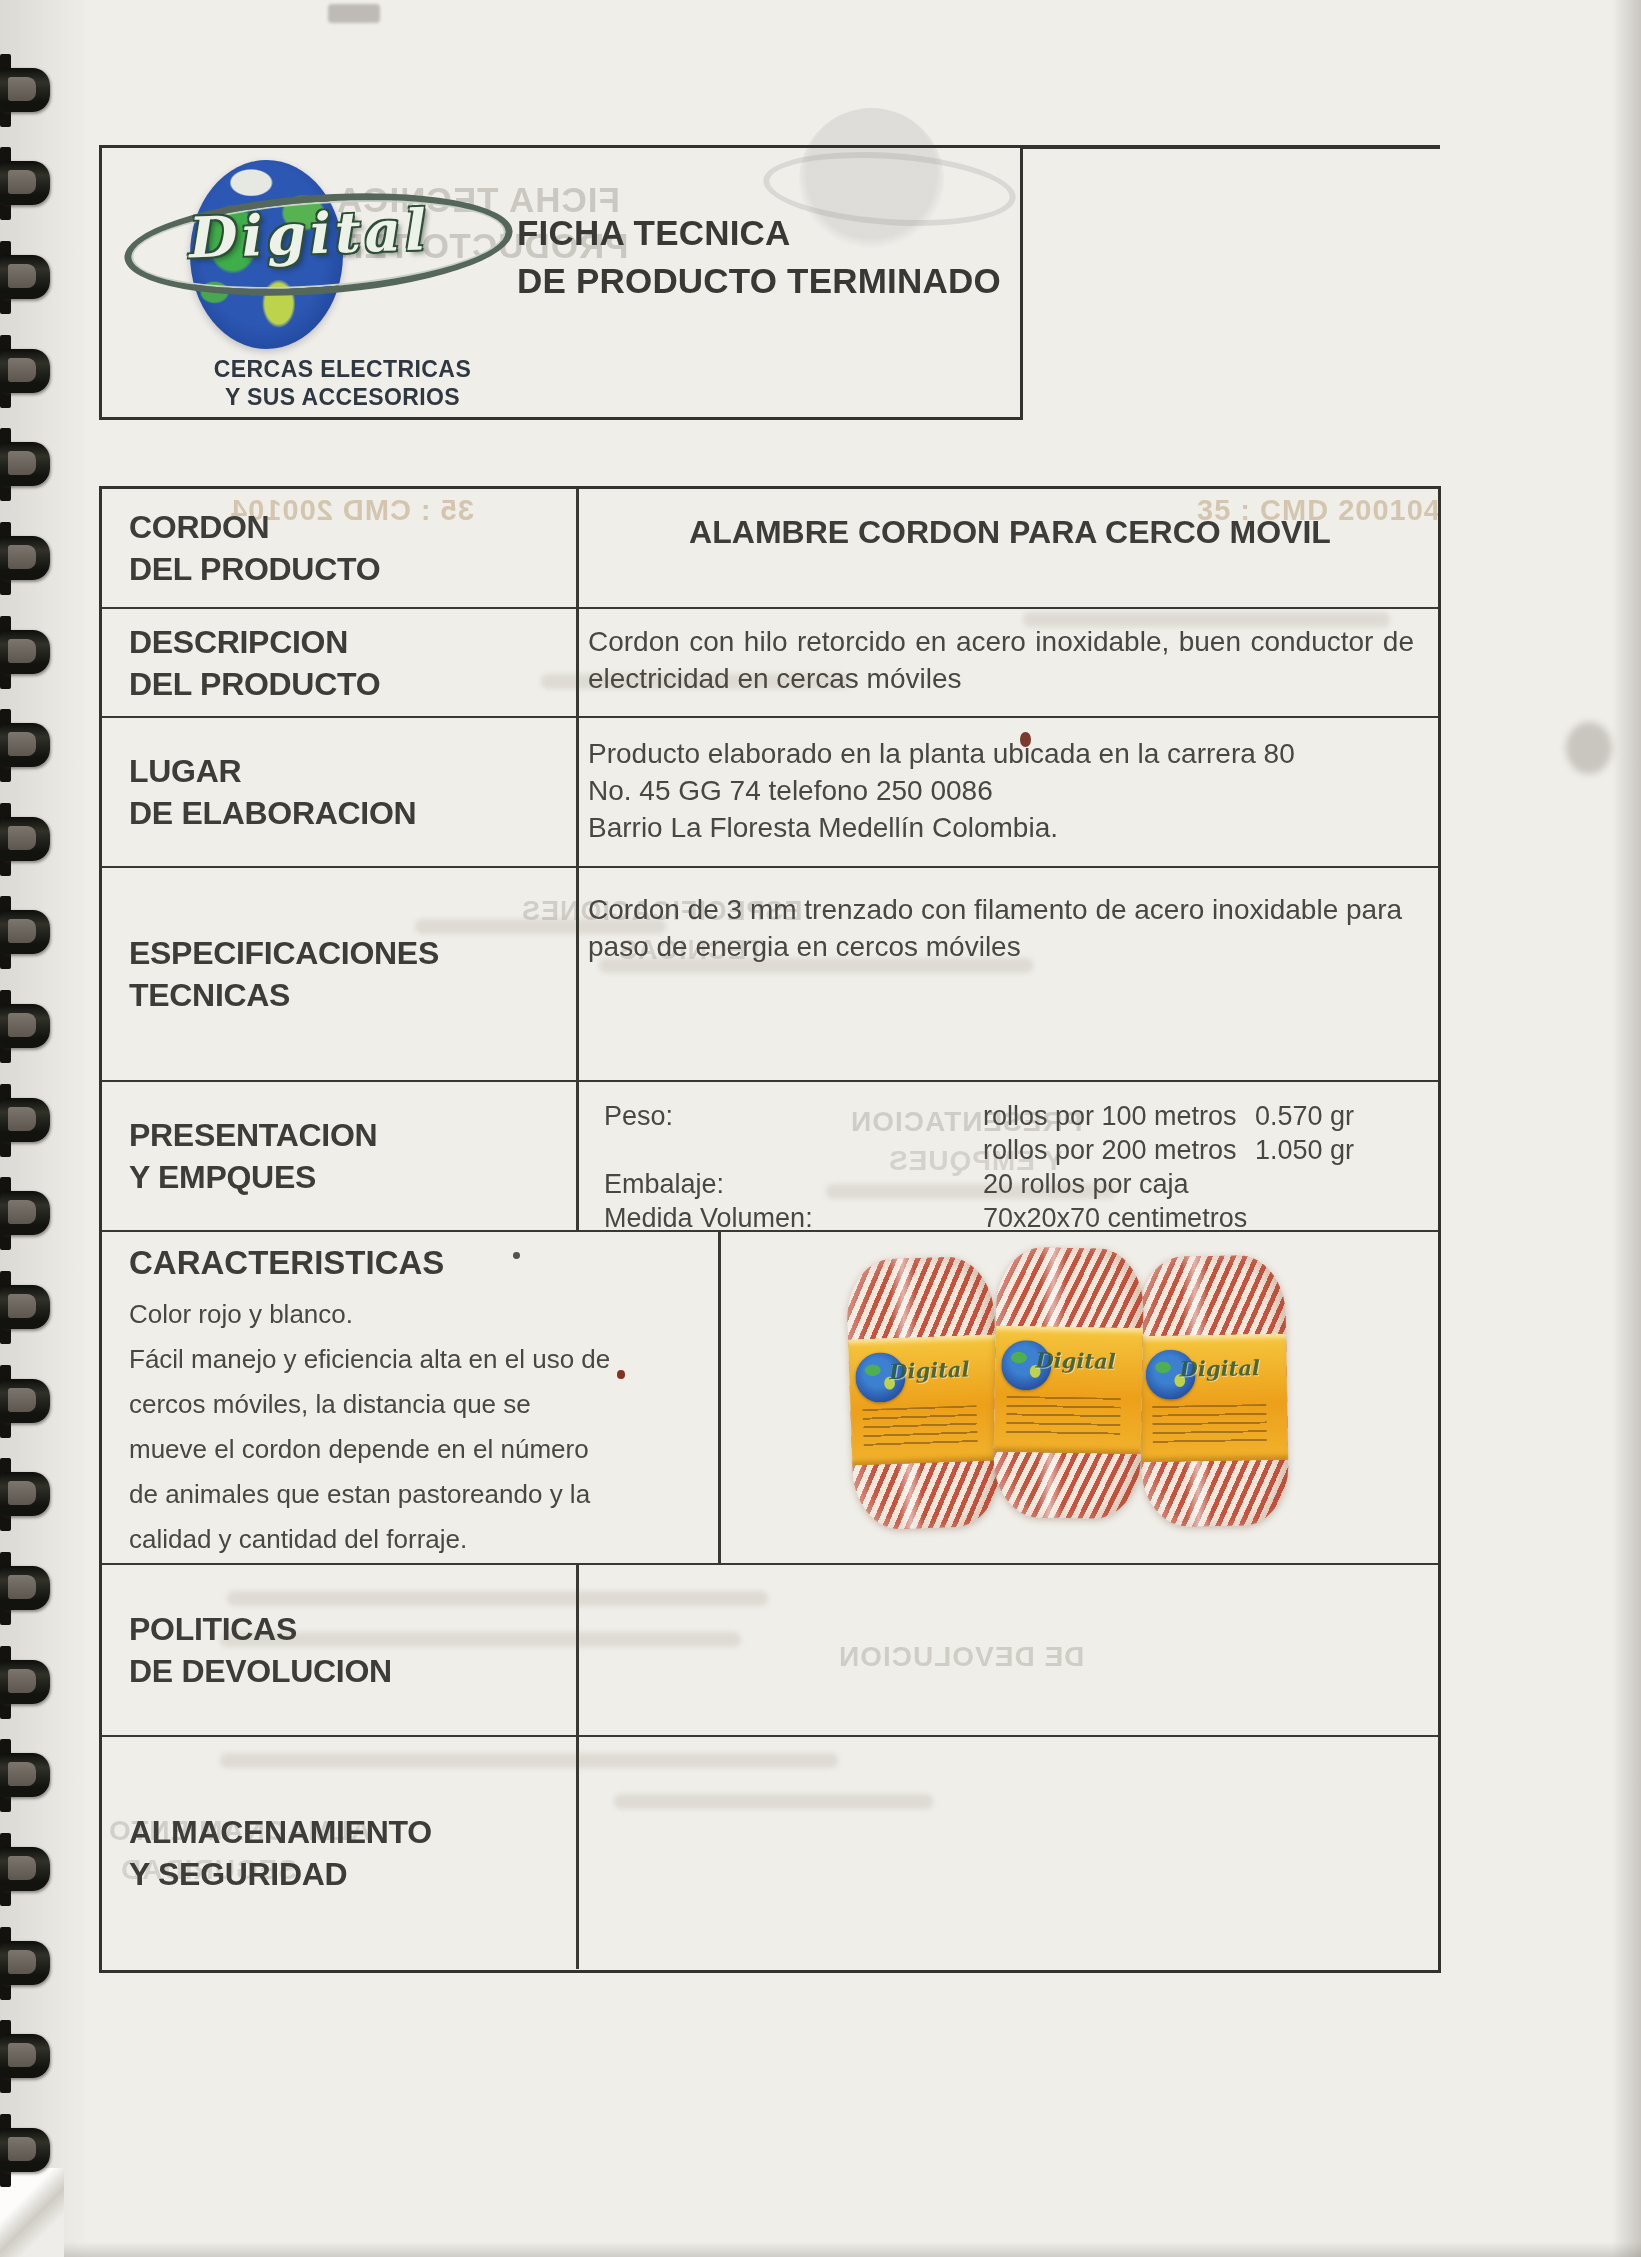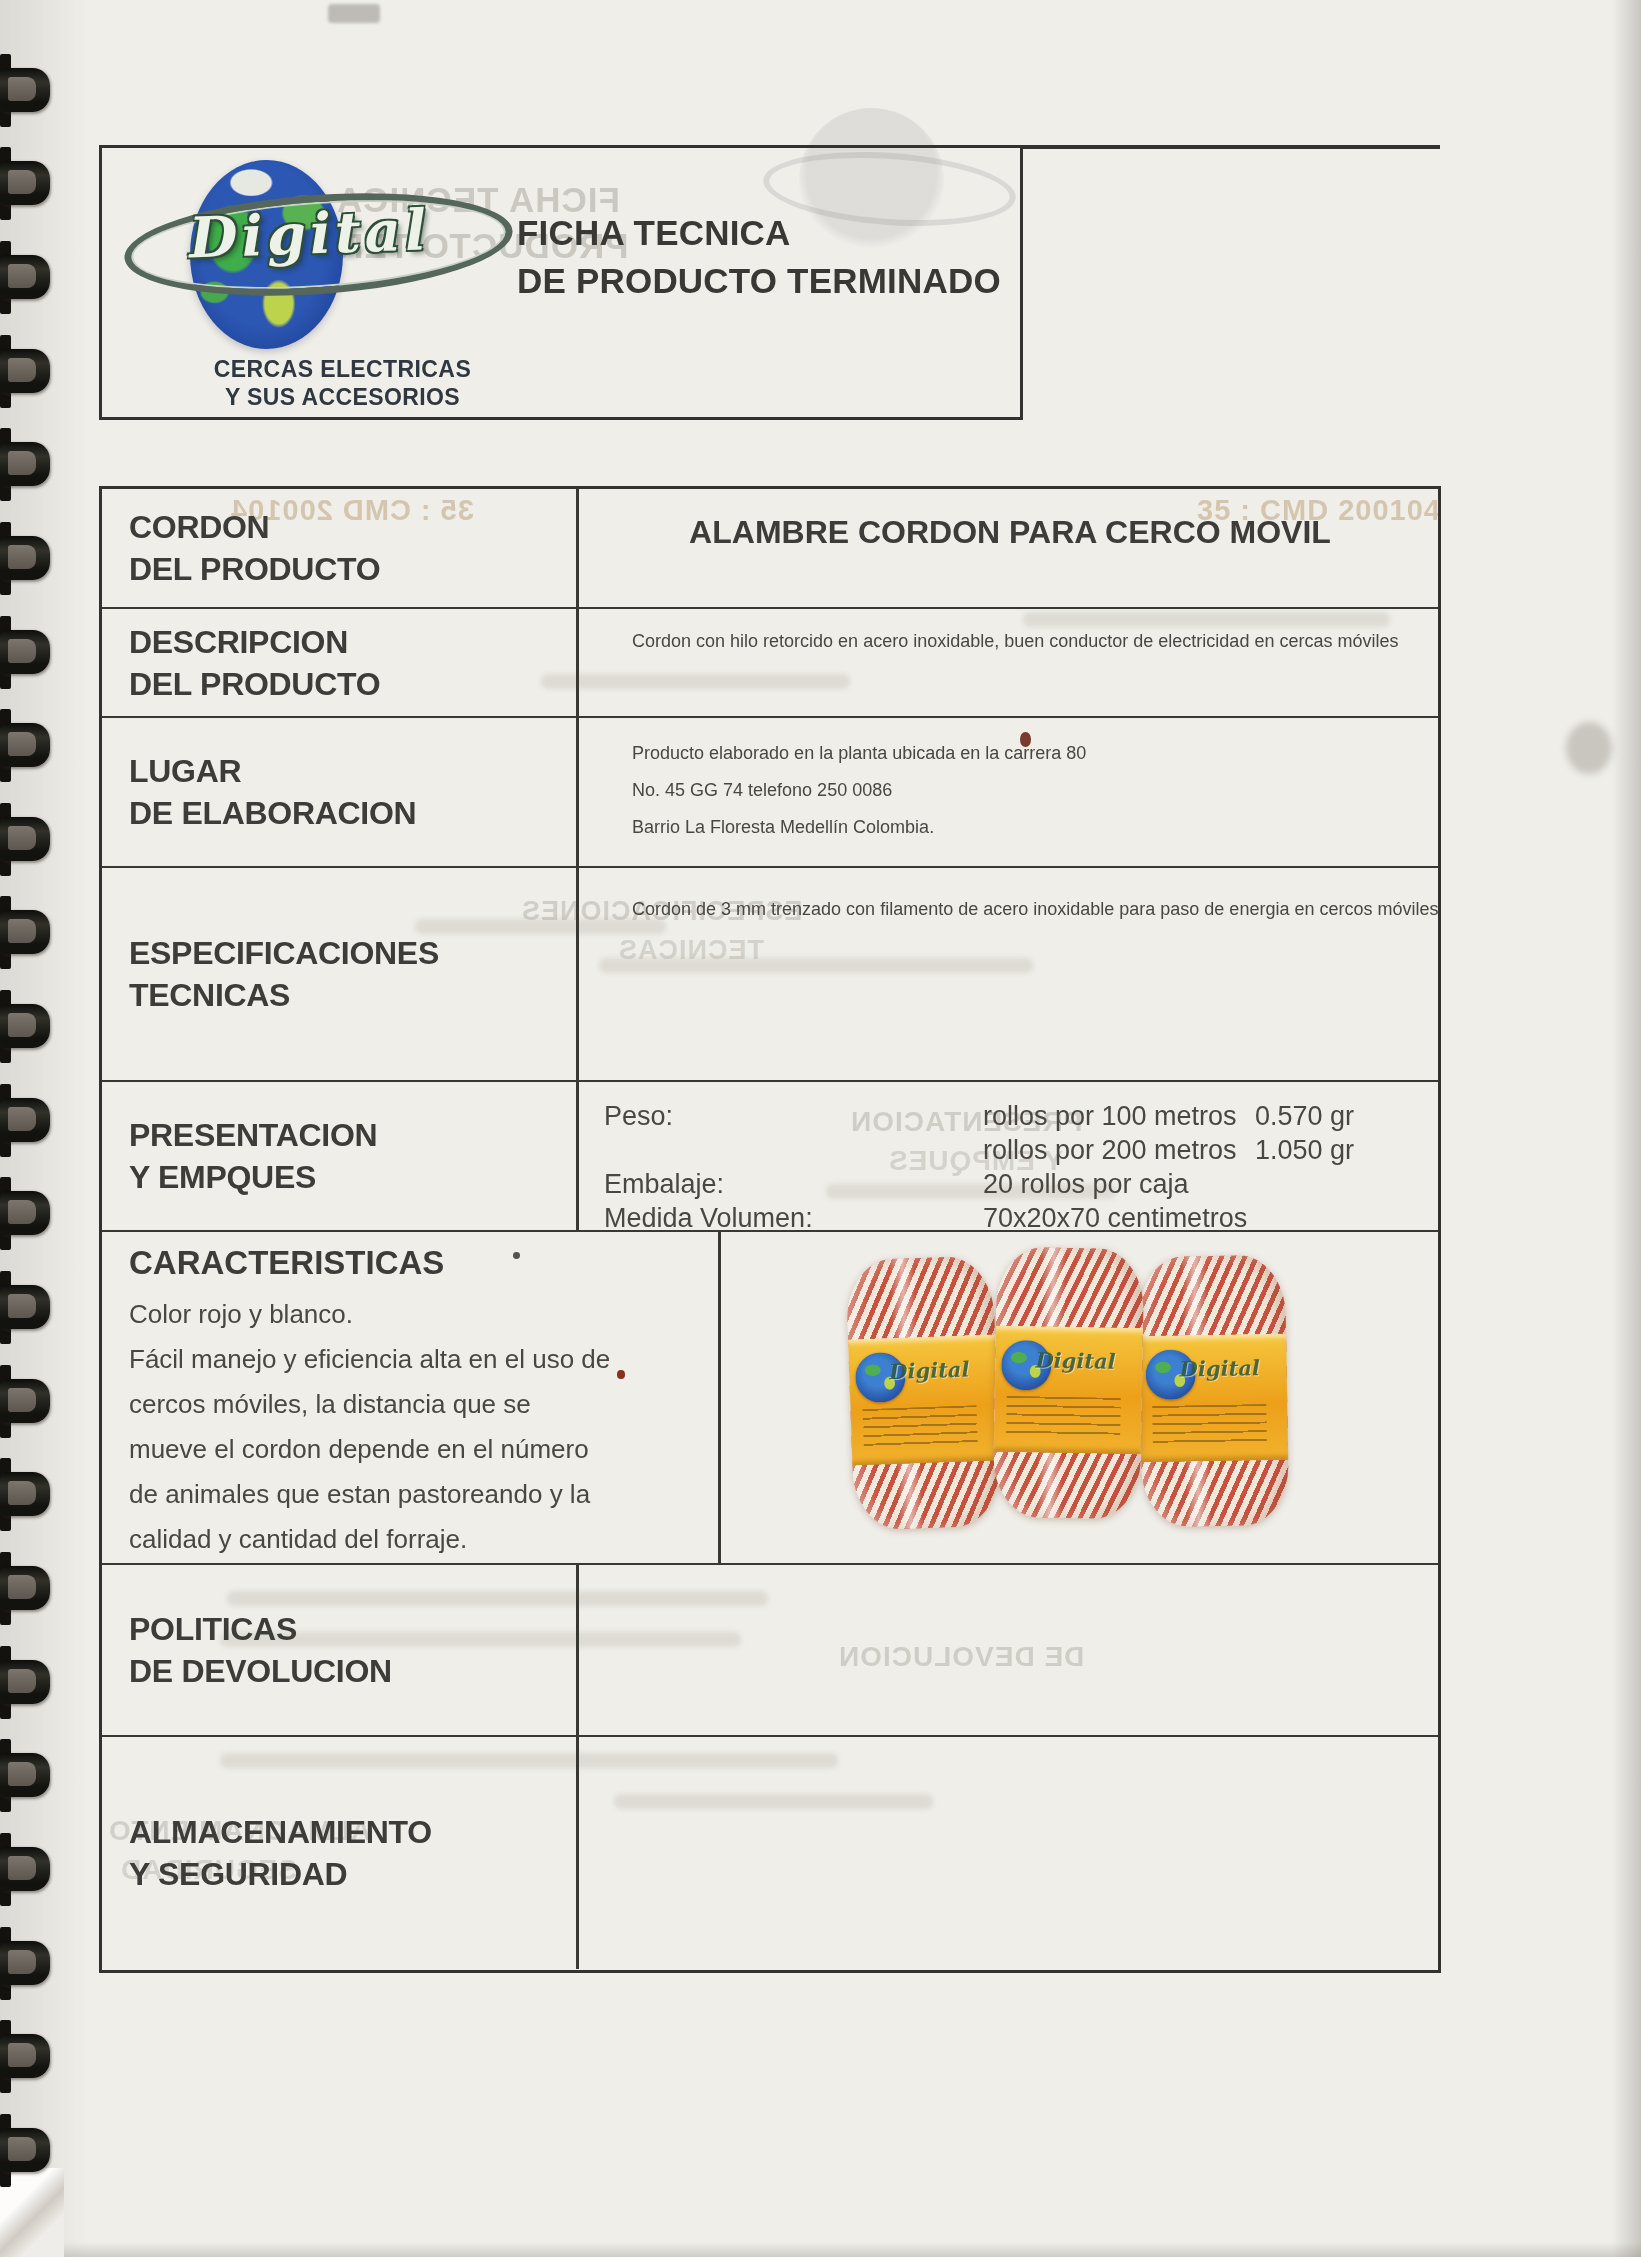--- a/index.html
+++ b/index.html
@@ -63,22 +63,22 @@
   .trow{position:absolute;left:0;width:100%;box-sizing:border-box;}
   .trow.bt{border-top:2.9px solid #3a3833;}
   .r1{top:0;height:118px;} .r2{top:118px;height:109px;} .r3{top:227px;height:150px;}
   .r4{top:377px;height:214px;} .r5{top:591px;height:150px;} .r6{top:741px;height:333px;padding-left:38px;}
   .r7{top:1074px;height:172px;} .r8{top:1246px;height:234px;}
   .vline{position:absolute;top:0;bottom:0;left:474px;width:2.9px;background:#3a3833;}
   .r6 .vline{left:616px;}
   .lbl{position:absolute;left:0;top:0;bottom:0;width:474px;padding-left:27px;box-sizing:border-box;
     display:flex;flex-direction:column;justify-content:center;
     font-weight:bold;font-size:32px;line-height:42px;color:#3e3c38;letter-spacing:-0.3px;}
-  .val{position:absolute;left:530px;top:13.5px;width:826px;
-    font-size:18px;line-height:37px;color:#4a4743;}
+  .val{position:absolute;left:486px;top:13.5px;width:826px;
+    font-size:28px;line-height:37px;color:#4a4743;}
   .r1 .val{left:477px;width:862px;top:25px;text-align:center;font-weight:bold;font-size:32px;color:#3e3c38;}
   .r2 .val{text-align:justify;}
   .r3 .val{top:17.4px;white-space:pre-line;}
   .r4 .val{top:23px;width:854px;}
   .r7 .val{top:29px;text-align:justify;}
   .r8 .val{top:27px;white-space:pre-line;}
   .pres{position:absolute;left:502px;top:19.3px;font-size:27px;color:#4a4743;}
   .pres-line{height:34px;white-space:nowrap;}
   .pres .c1{display:inline-block;width:379px;}
   .pres .c2{display:inline-block;width:272px;}

